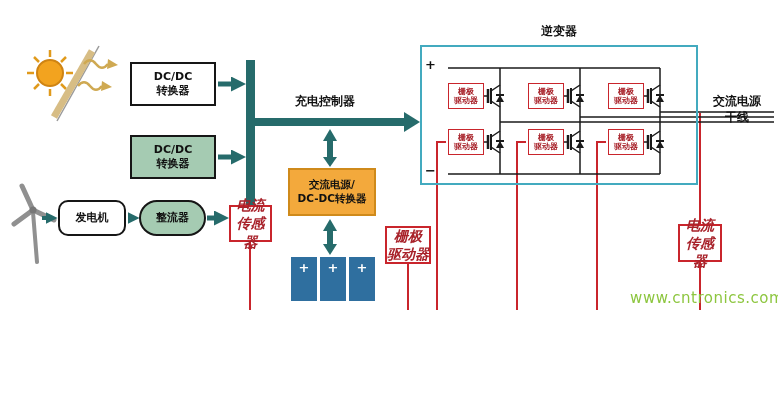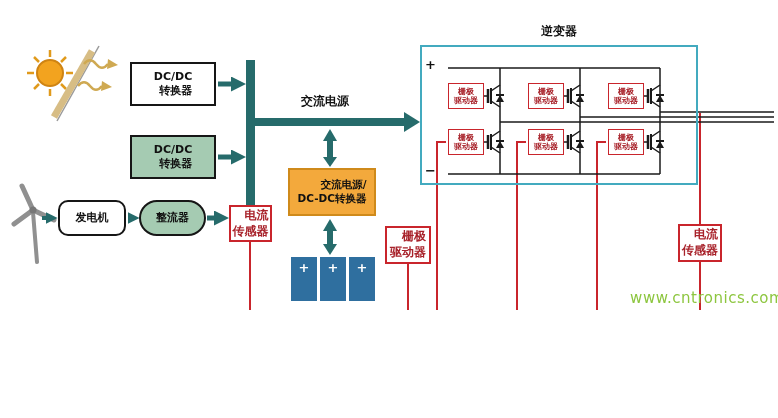--- a/index.html
+++ b/index.html
@@ -3,27 +3,27 @@
 <meta charset="utf-8">
 <style>
   html,body { margin:0; padding:0; background:#fff; }
   #stage {
     position:relative; width:778px; height:310px; background:#ffffff;
     font-family:"DejaVu Sans", sans-serif; overflow:hidden;padding-left:12px;
   }
   #wires { position:absolute; left:0; top:0; width:778px; height:418px; }
   .box {
     position:absolute; box-sizing:border-box; display:flex; align-items:center;
-    justify-content:center; text-align:right; white-space:pre-line;
+    justify-content:center; text-align:center; white-space:pre-line;
     font-weight:bold; font-size:11px; line-height:1.3; color:#111;
   }
   .b-black  { background:#ffffff; border:2px solid #161616; }
   .b-green  { background:#a5cbb2; border:2px solid #161616; }
   .b-orange { background:#f3a93c; border:2px solid #cf8a1b; font-size:10.5px; }
-  .b-red    { background:#ffffff; border:2px solid #c9252c; color:#a8222a; font-size:12px; }
+  .b-red    { background:#ffffff; border:2px solid #c9252c; color:#a8222a; font-size:14px;font-style:italic; }
   .gd {
     position:absolute; box-sizing:border-box; background:#ffffff;
     border:1.5px solid #c9252c; color:#a8222a; font-weight:bold; font-size:8px;
     line-height:1.15; display:flex; align-items:center; justify-content:center;
     text-align:center; white-space:pre-line;
   }
   .lbl {
     position:absolute; font-weight:bold; font-size:12px; color:#111;
     text-align:center; white-space:pre-line; line-height:1.3;
   }
@@ -183,16 +183,18 @@
 驱动器</div>
   <div class="box b-red" style="left:678px; top:224px; width:44px; height:38px;">电流
 传感器</div>
   <div class="box b-red" style="left:289px; top:344px; width:62px; height:40px;">系统
 控制器</div>
 
   <div class="cell" style="left:291px; top:257px;">+</div>
   <div class="cell" style="left:320px; top:257px;">+</div>
   <div class="cell" style="left:349px; top:257px;">+</div>
 
-  <div class="lbl" style="left:270px; top:94px; width:110px;">交流电源</div>
+  <div class="lbl" style="left:270px; top:94px; width:110px;">充电控制器</div>
+  <div class="lbl" style="left:698px; top:94px; width:78px;">交流电源
+干线</div>
 
   <div id="watermark">www.cntronics.com</div>
 </div>
 
 </body></html>

